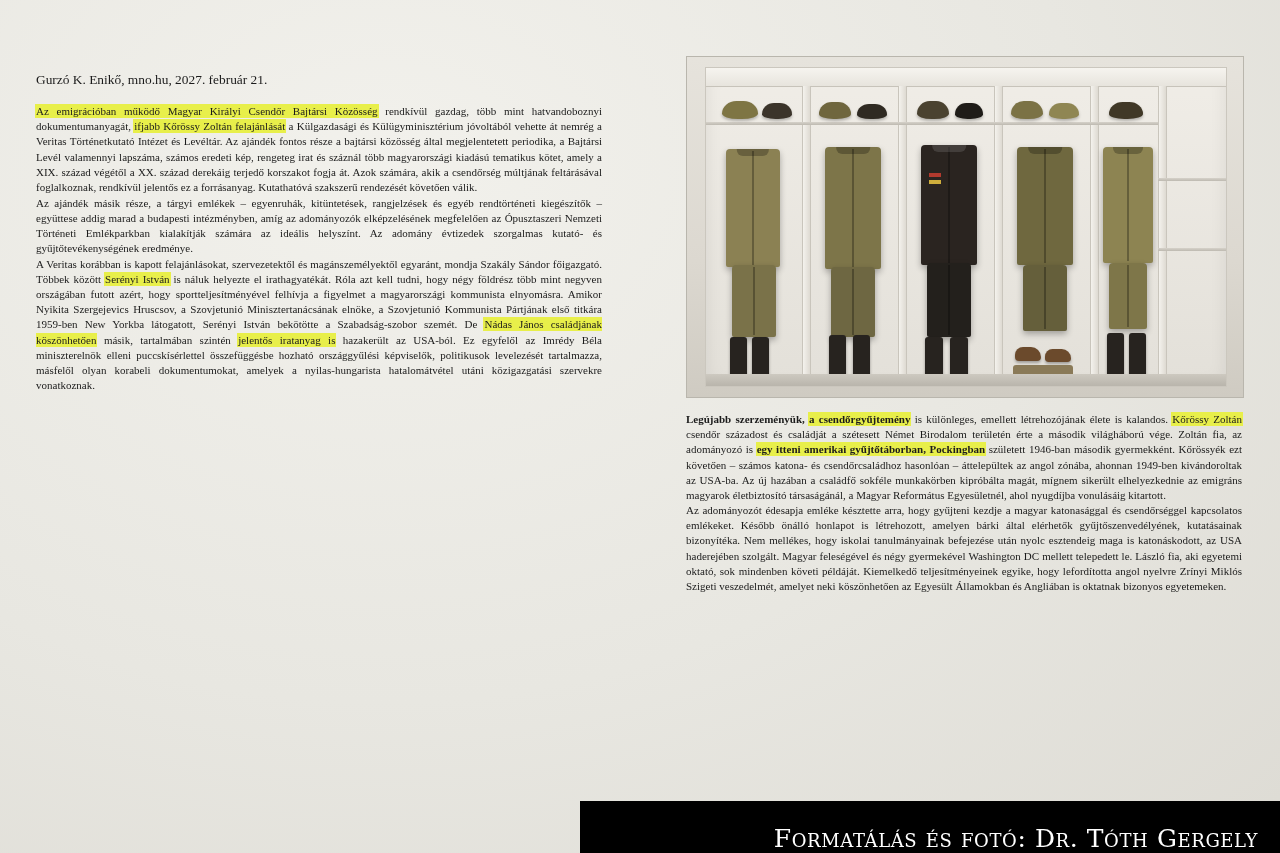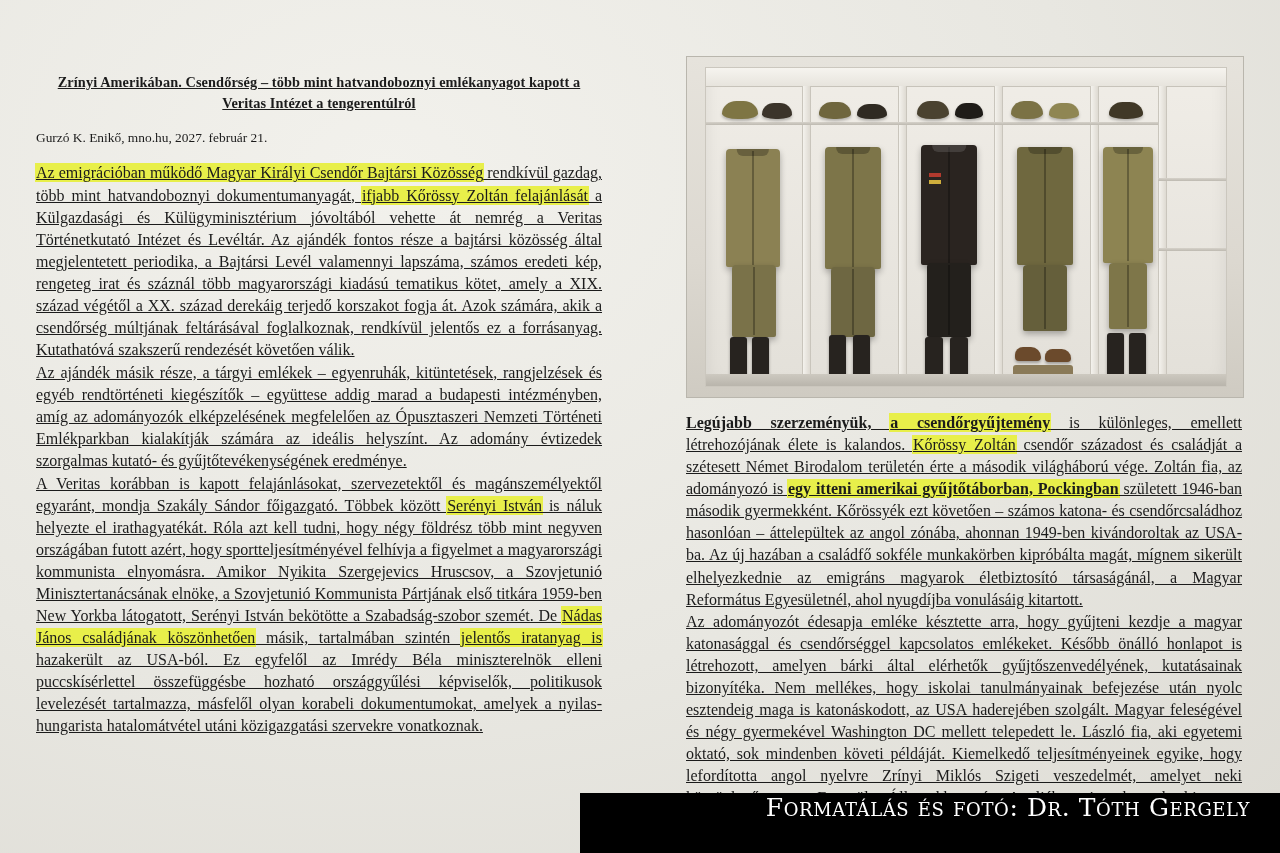--- a/index.html
+++ b/index.html
@@ -42,26 +42,25 @@
     line-height: 1.45;
     text-decoration: underline;
     margin-bottom: 17px;
     letter-spacing: 0.1px;
   }
   .byline {
     font-size: 13.4px;
     margin-bottom: 16px;
   }
   .body-p {
-    font-size: 16px;
+    font-size: 11px;
     line-height: 1.38;
     text-align: justify;
     margin: 0 0 0.5px 0;
     hyphens: auto;
-    text-decoration: underline;
   }
   .hl {
     background: #e8ef4a;
     box-shadow: 0 0 0 1px #e8ef4a;
   }
 
   
   .right-col {
     position: absolute;
     left: 686px;
@@ -169,45 +168,44 @@
     color: #1b1b1b;
   }
   .right-text p { margin: 0; }
 
   
   .credit {
     position: absolute;
     right: 0;
     bottom: 0;
     width: 700px;
-    height: 60px;
+    height: 52px;
     background: #000;
     display: flex;
-    align-items: flex-start;
+    align-items: flex-end;
     justify-content: flex-end;
-    padding-right: 30px;
+    padding-right: 22px;
     box-sizing: border-box;
   }
   .credit span {
     color: #fff;
     font-family: "DejaVu Serif", serif;
     font-size: 25px;
     font-variant: small-caps;
     letter-spacing: 0.6px;
     white-space: nowrap;
   }
 </style>
 </head>
 <body>
 
 <div class="page">
   <div class="paper"></div>
 
   <div class="left-col">
-    <div class="headline">Zrínyi Amerikában. Csendőrség – több mint hatvandoboznyi emlékanyagot kapott a Veritas Intézet a tengerentúlról</div>
     <div class="byline">Gurzó K. Enikő, mno.hu, 2027. február 21.</div>
     <div id="left-body">
         <p class="body-p"><span class="hl">Az emigrációban működő Magyar Királyi Csendőr Bajtársi Közösség</span><span> rendkívül gazdag, több mint hatvandoboznyi dokumentumanyagát, </span><span class="hl">ifjabb Kőrössy Zoltán felajánlását</span><span> a Külgazdasági és Külügyminisztérium jóvoltából vehette át nemrég a Veritas Történetkutató Intézet és Levéltár. Az ajándék fontos része a bajtársi közösség által megjelentetett periodika, a Bajtársi Levél valamennyi lapszáma, számos eredeti kép, rengeteg irat és száznál több magyarországi kiadású tematikus kötet, amely a XIX. század végétől a XX. század derekáig terjedő korszakot fogja át. Azok számára, akik a csendőrség múltjának feltárásával foglalkoznak, rendkívül jelentős ez a forrásanyag. Kutathatóvá szakszerű rendezését követően válik.</span></p>
         <p class="body-p"><span>Az ajándék másik része, a tárgyi emlékek – egyenruhák, kitüntetések, rangjelzések és egyéb rendtörténeti kiegészítők – együttese addig marad a budapesti intézményben, amíg az adományozók elképzelésének megfelelően az Ópusztaszeri Nemzeti Történeti Emlékparkban kialakítják számára az ideális helyszínt. Az adomány évtizedek szorgalmas kutató- és gyűjtőtevékenységének eredménye.</span></p>
         <p class="body-p"><span>A Veritas korábban is kapott felajánlásokat, szervezetektől és magánszemélyektől egyaránt, mondja Szakály Sándor főigazgató. Többek között </span><span class="hl">Serényi István</span><span> is náluk helyezte el irathagyatékát. Róla azt kell tudni, hogy négy földrész több mint negyven országában futott azért, hogy sportteljesítményével felhívja a figyelmet a magyarországi kommunista elnyomásra. Amikor Nyikita Szergejevics Hruscsov, a Szovjetunió Minisztertanácsának elnöke, a Szovjetunió Kommunista Pártjának első titkára 1959-ben New Yorkba látogatott, Serényi István bekötötte a Szabadság-szobor szemét. De </span><span class="hl">Nádas János családjának köszönhetően</span><span> másik, tartalmában szintén </span><span class="hl">jelentős iratanyag is</span><span> hazakerült az USA-ból. Ez egyfelől az Imrédy Béla miniszterelnök elleni puccskísérlettel összefüggésbe hozható országgyűlési képviselők, politikusok levelezését tartalmazza, másfelől olyan korabeli dokumentumokat, amelyek a nyilas-hungarista hatalomátvétel utáni közigazgatási szervekre vonatkoznak.</span></p>
       </div>
   </div>
 
   <div class="right-col">
     <div class="photo">

